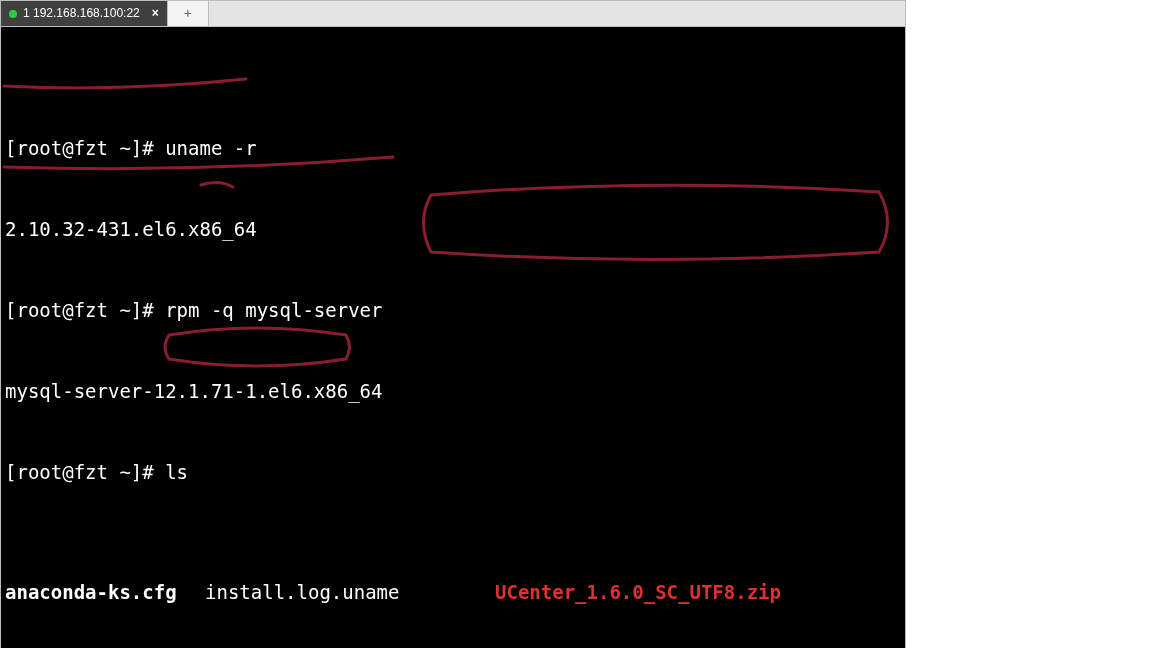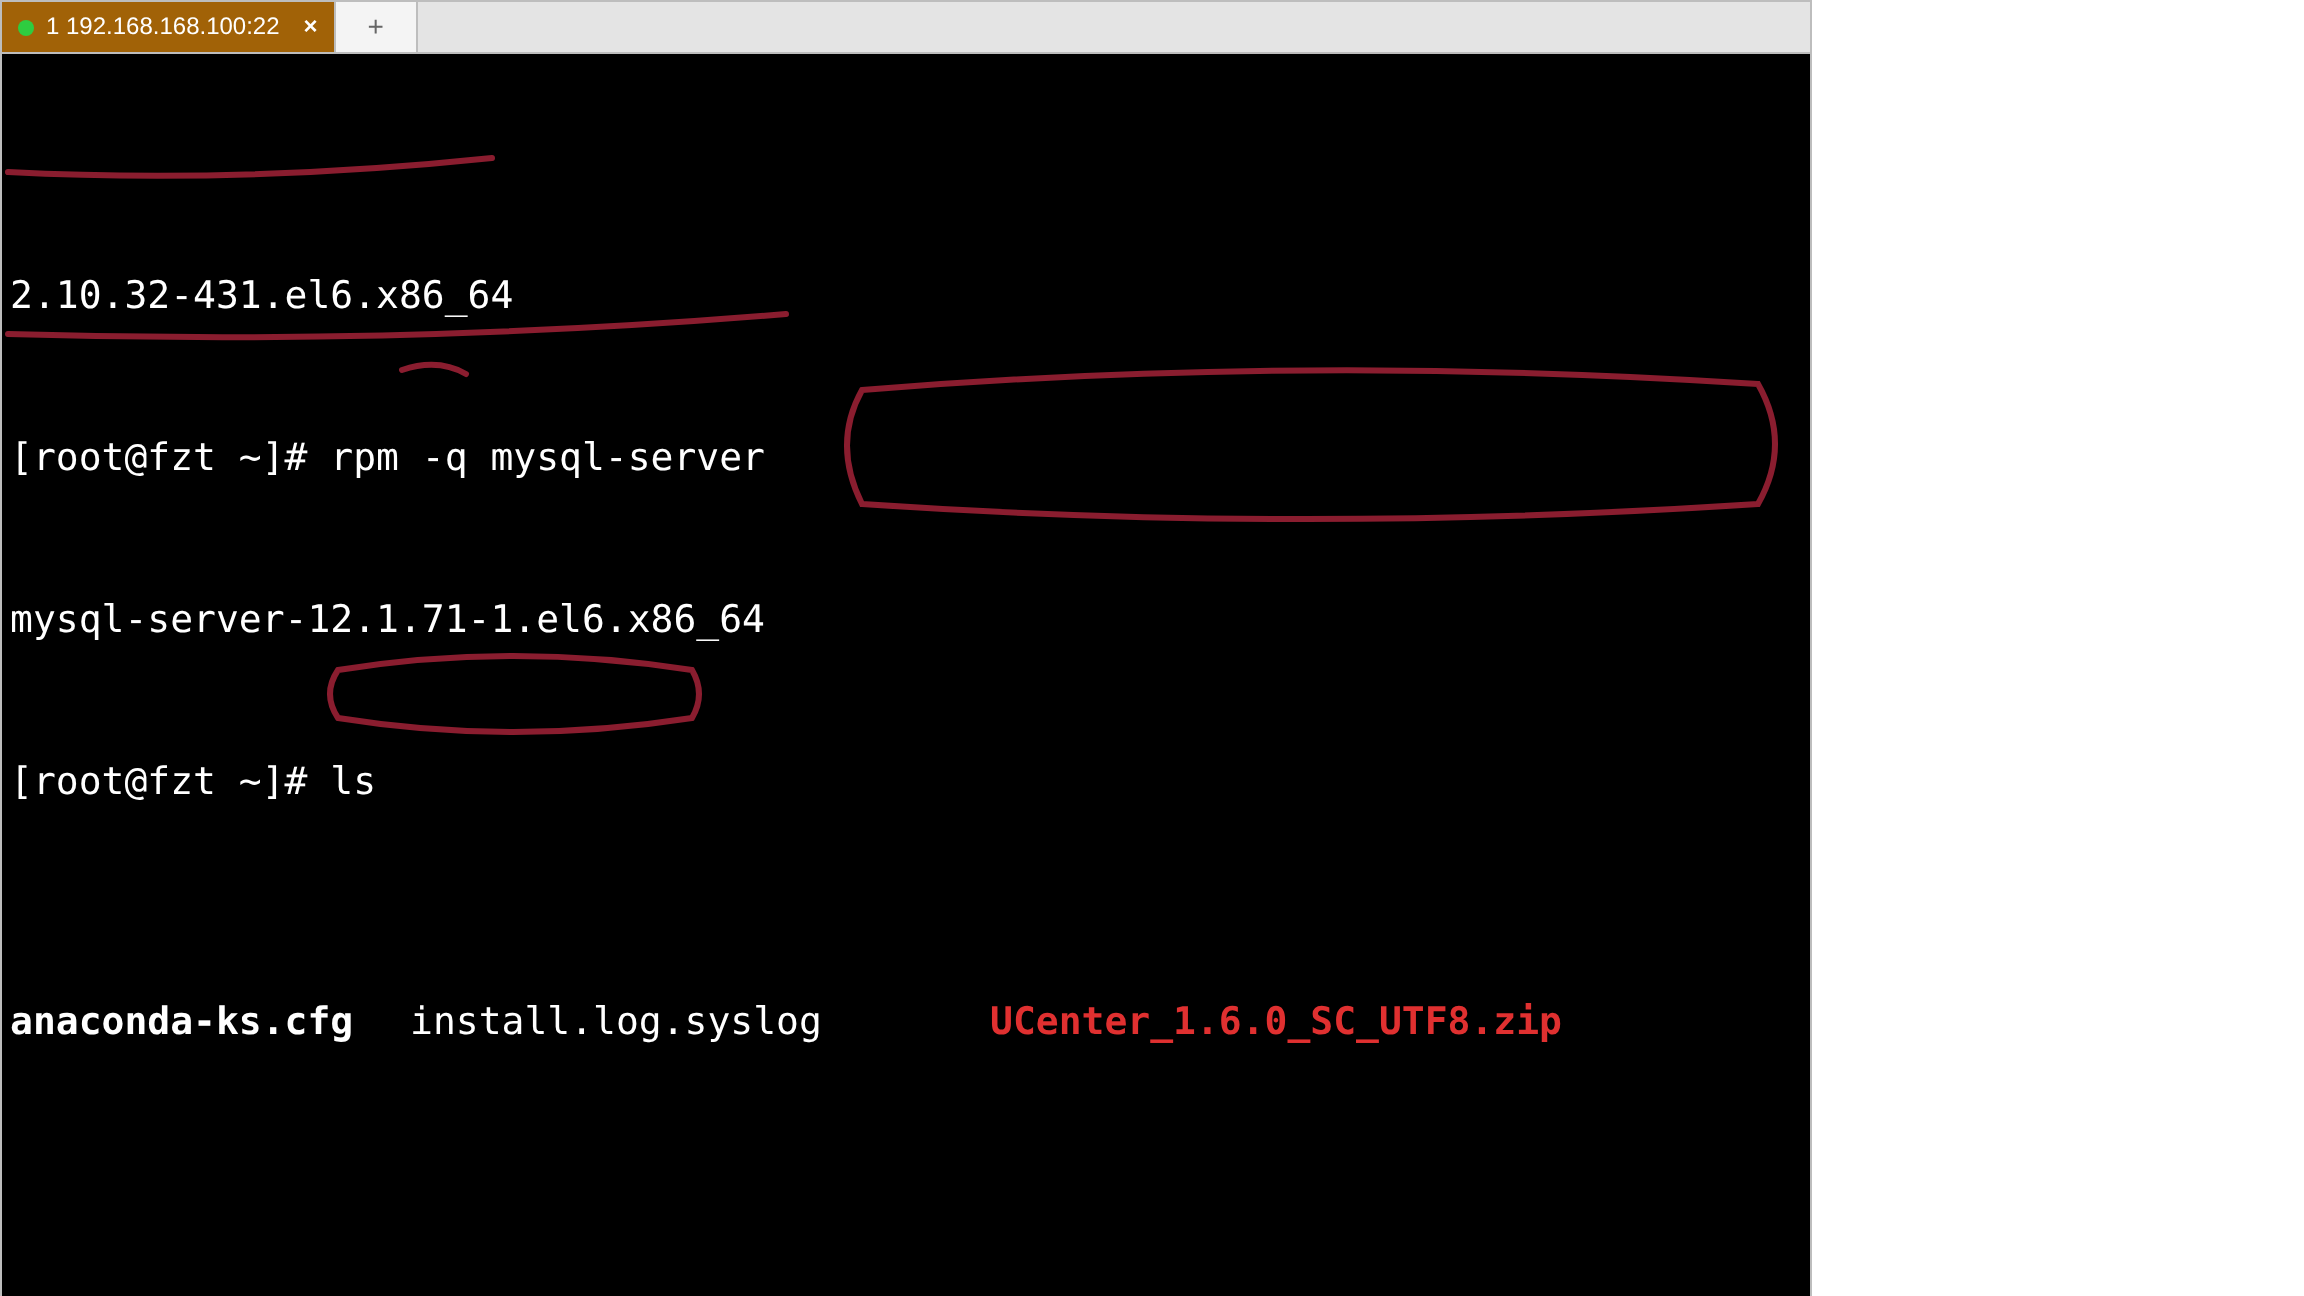--- a/index.html
+++ b/index.html
@@ -1,19 +1,19 @@
 <!DOCTYPE html>
 <html><head>
 <meta charset="utf-8">
 <style>
   html,body{margin:0;padding:0;background:#fff;width:1152px;height:648px;overflow:hidden;font-family:"DejaVu Sans Mono","Courier New",monospace;}
   .window{position:relative;width:904px;border:1px solid #bdbdbd;background:#000;}
   .tabbar{height:25px;background:#e4e4e4;display:flex;align-items:stretch;border-bottom:1px solid #bdbdbd;}
   .tab{display:flex;align-items:center;gap:6px;padding:0 8px;font:12px/25px Tahoma,Arial,sans-serif;color:#333;cursor:default;}
-  .tab.active{background:#a16207;color:#fff;}
+  .tab.active{background:#404040;color:#fff;}
   .tab .dot{width:8px;height:8px;border-radius:50%;background:#2ecc40;display:inline-block;}
   .tab .close{margin-left:6px;font-weight:bold;}
   .tab.newtab{background:#f4f4f4;border-left:1px solid #bdbdbd;border-right:1px solid #bdbdbd;width:24px;justify-content:center;font-size:14px;color:#666;}
   .term{position:relative;background:#000;color:#fff;font-size:19px;line-height:27px;padding:0 0 12px 0;white-space:pre;}
   .term .row{position:relative;padding:0 4px;}
   .c-red{color:#e03030;font-weight:bold;margin-top:12px;}
   
   .col1{display:inline-block;width:200px;font-weight:bold;}
   .col2{display:inline-block;width:290px;}
   .col3{display:inline-block;}
@@ -44,26 +44,27 @@
         <path d="M 3 140 Q 200 146 392 130"></path>
 
         <path d="M 430 168 Q 650 150 878 165 Q 895 195 878 225 Q 650 240 430 225 Q 415 195 430 168 Z"></path>
 
         <path d="M 168 308 Q 255 294 345 308 Q 352 320 345 332 Q 255 346 168 332 Q 160 320 168 308 Z"></path>
 
         <path d="M 200 158 Q 218 152 232 160"></path>
       </g>
     </svg>
 
+    <div class="row"><span>[root@fzt ~]# </span><span>uname -r</span></div>
     <div class="row"><span>2.10.32-431.el6.x86_64</span></div>
     <div class="row"><span>[root@fzt ~]# </span><span>rpm -q mysql-server</span></div>
     <div class="row"><span>mysql-server-12.1.71-1.el6.x86_64</span></div>
     <div class="row"><span>[root@fzt ~]# </span><span>ls</span></div>
 
-    <div class="row"><span class="col1">anaconda-ks.cfg</span><span class="col2">install.log.syslog</span><span class="col3 c-red">UCenter_1.6.0_SC_UTF8.zip</span></div>
+    <div class="row"><span class="col1">anaconda-ks.cfg</span><span class="col2">install.log.uname</span><span class="col3 c-red">UCenter_1.6.0_SC_UTF8.zip</span></div>
     
     
     
     
 
     
     
     
     
     

